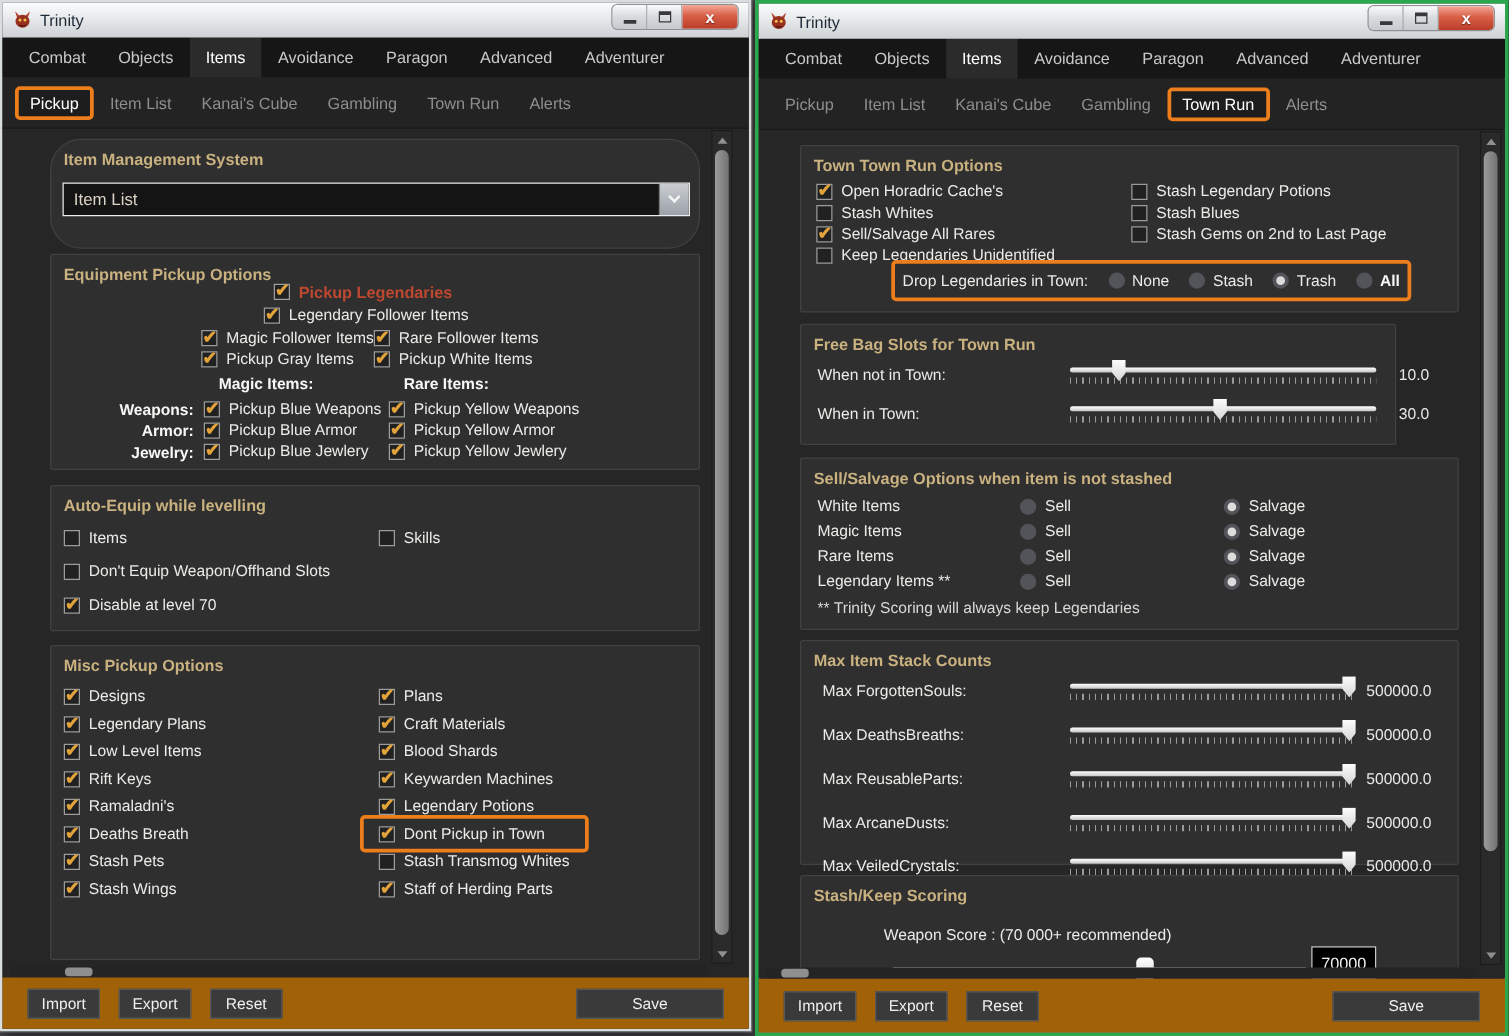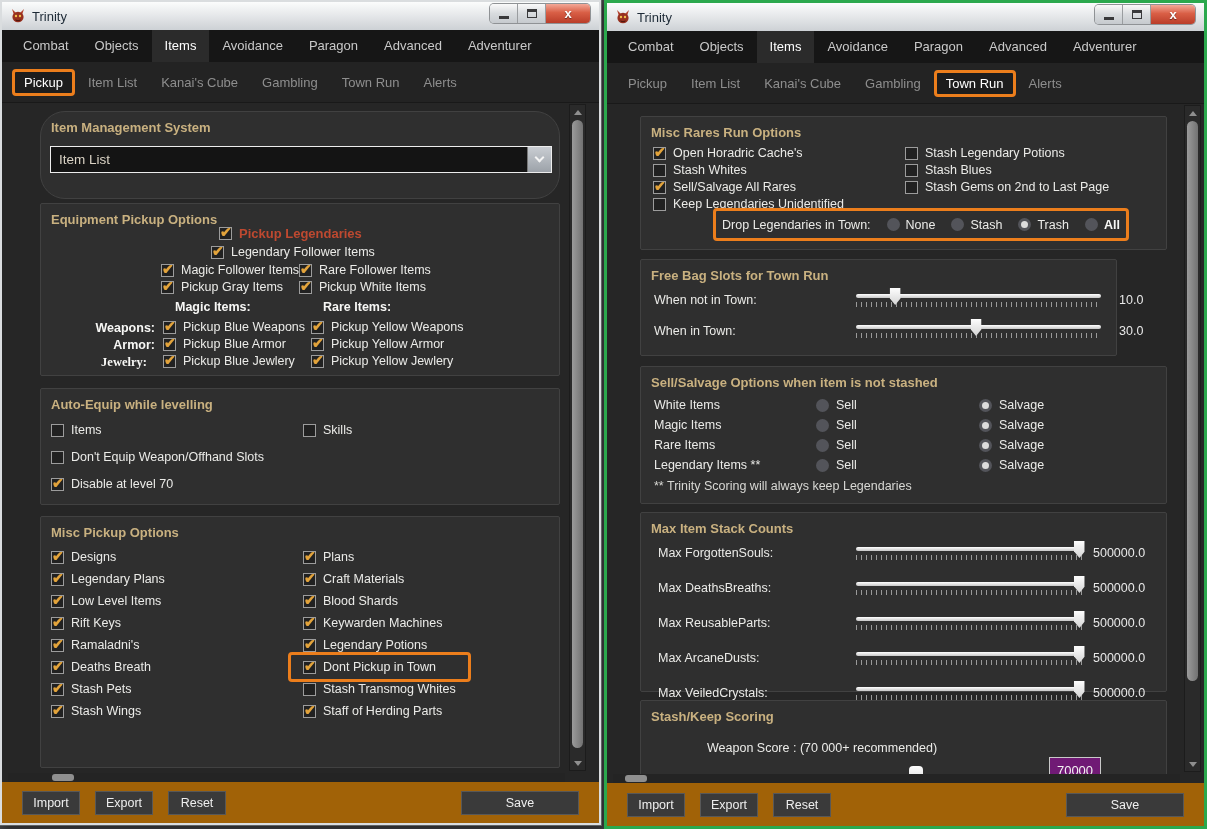--- a/index.html
+++ b/index.html
@@ -50,21 +50,21 @@
   .ssrow{position:absolute;left:0;right:0;height:16px;}
   .ssrow .cell{position:absolute;display:flex;align-items:center;gap:7px;}
   .note{position:absolute;font-size:12.5px;color:#D8D8D4;}
   .vscroll{position:absolute;top:1px;bottom:11px;width:17px;background:#2A2A2A;border:1px solid #1c1c1c;}
   .sb-arrow{position:absolute;left:0;width:15px;height:14px;display:flex;align-items:center;justify-content:center;}
   .tri-up{width:0;height:0;border-left:4px solid transparent;border-right:4px solid transparent;border-bottom:5px solid #8f8f8f;}
   .tri-down{width:0;height:0;border-left:4px solid transparent;border-right:4px solid transparent;border-top:5px solid #8f8f8f;}
   .vthumb{position:absolute;left:2px;width:11px;background:linear-gradient(90deg,#9b9b9b,#727272);border-radius:6px;}
   .hscroll{position:absolute;left:6px;bottom:0;height:9px;background:#242424;}
   .hthumb{position:absolute;top:1px;height:7px;width:22px;background:#8f8f8f;border-radius:3px;}
-  .scorebox{position:absolute;background:#701a75;border:1px solid #C9C9C9;color:#F2F2F2;font-size:13px;display:flex;align-items:center;justify-content:center;}
+  .scorebox{position:absolute;background:#000000;border:1px solid #C9C9C9;color:#F2F2F2;font-size:13px;display:flex;align-items:center;justify-content:center;}
   .dropline{position:absolute;display:flex;align-items:center;justify-content:center;gap:16px;width:100%;height:100%;}
   .pair{display:flex;align-items:center;gap:6px;}
 </style>
 </head>
 <body>
 
 <div class="window win-left">
   <div class="titlebar">
     <svg width="16" height="16" viewBox="0 0 16 16">
       <path d="M2 1 L6 5 L4 7 Z" fill="#B3402B"></path>
@@ -139,21 +139,21 @@
         <span class="lbl">Pickup Gray Items</span>
       </div>
       <div class="cbrow" style="left:258px;top:76px;">
         <span class="cbx on"></span>
         <span class="lbl">Pickup White Items</span>
       </div>
       <span class="lbl b" style="position:absolute;left:134px;top:96px;">Magic Items:</span>
       <span class="lbl b" style="position:absolute;left:282px;top:96px;">Rare Items:</span>
       <span class="lbl b" style="position:absolute;left:52px;top:117px;width:62px;text-align:right;">Weapons:</span>
       <span class="lbl b" style="position:absolute;left:52px;top:134px;width:62px;text-align:right;">Armor:</span>
-      <span class="lbl b" style="position:absolute;left:52px;top:151px;width:62px;text-align:center;font-family:Liberation Serif, serif;">Jewelry:</span>
+      <span class="lbl b" style="position:absolute;left:52px;top:151px;width:62px;text-align:right;">Jewelry:</span>
       <div class="cbrow" style="left:122px;top:116px;">
         <span class="cbx on"></span>
         <span class="lbl">Pickup Blue Weapons</span>
       </div>
       <div class="cbrow" style="left:270px;top:116px;">
         <span class="cbx on"></span>
         <span class="lbl">Pickup Yellow Weapons</span>
       </div>
       <div class="cbrow" style="left:122px;top:133px;">
         <span class="cbx on"></span>
@@ -322,21 +322,21 @@
     <span class="stab">Pickup</span>
     <span class="stab">Item List</span>
     <span class="stab">Kanai's Cube</span>
     <span class="stab">Gambling</span>
     <span class="stab active">Town Run</span>
     <span class="stab">Alerts</span>
   </div>
   <div class="content">
 
     <div class="grp" style="left:33px;top:12px;width:527px;height:134px;">
-      <div class="ghdr">Misc Rares Run Options</div>
+      <div class="ghdr">Town Town Run Options</div>
       <div style="position:absolute;left:12px;top:29px;display:flex;flex-direction:column;gap:3px;">
         <div class="cbrow flow">
             <span class="cbx on"></span>
             <span class="lbl">Open Horadric Cache's</span>
           </div>
         <div class="cbrow flow">
             <span class="cbx"></span>
             <span class="lbl">Stash Whites</span>
           </div>
         <div class="cbrow flow">

